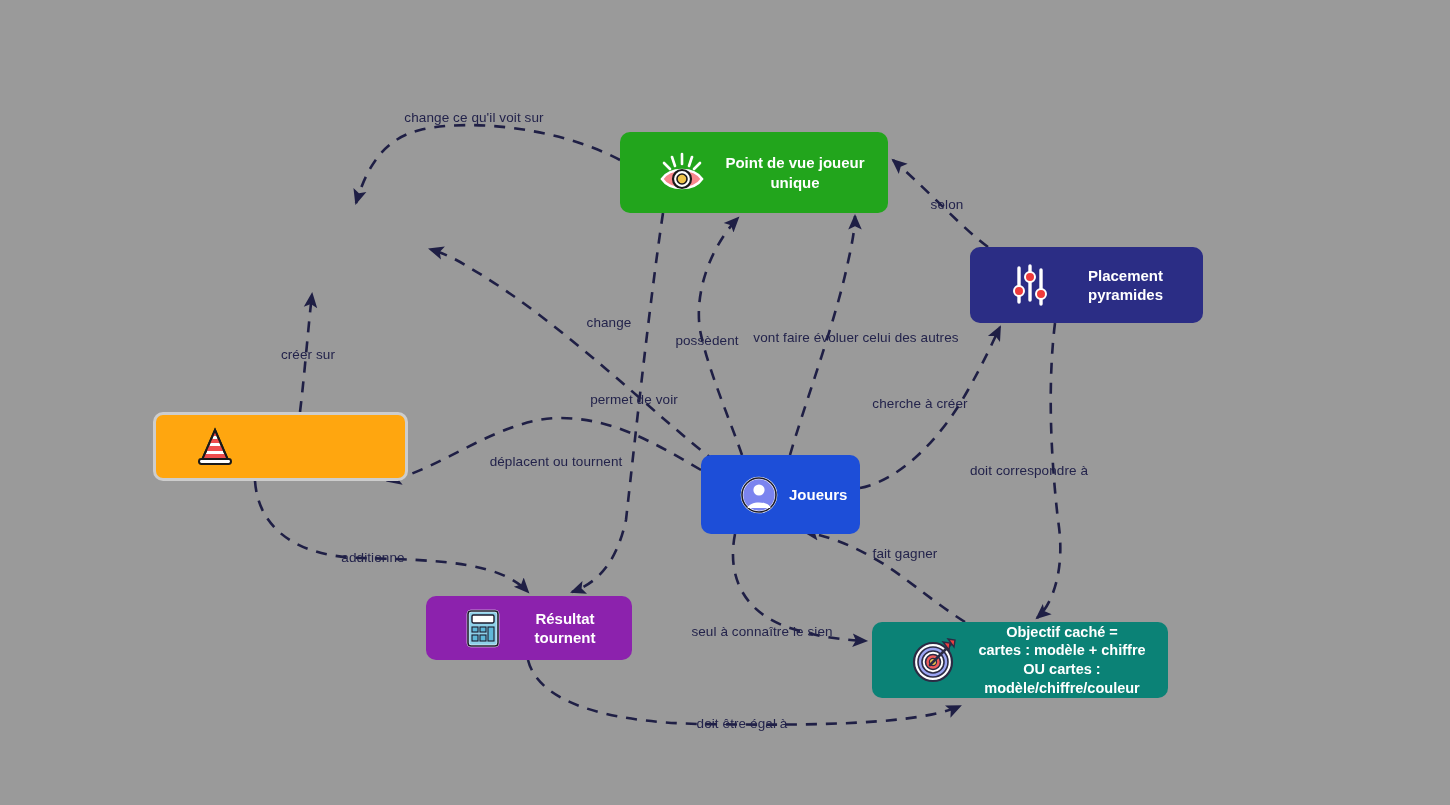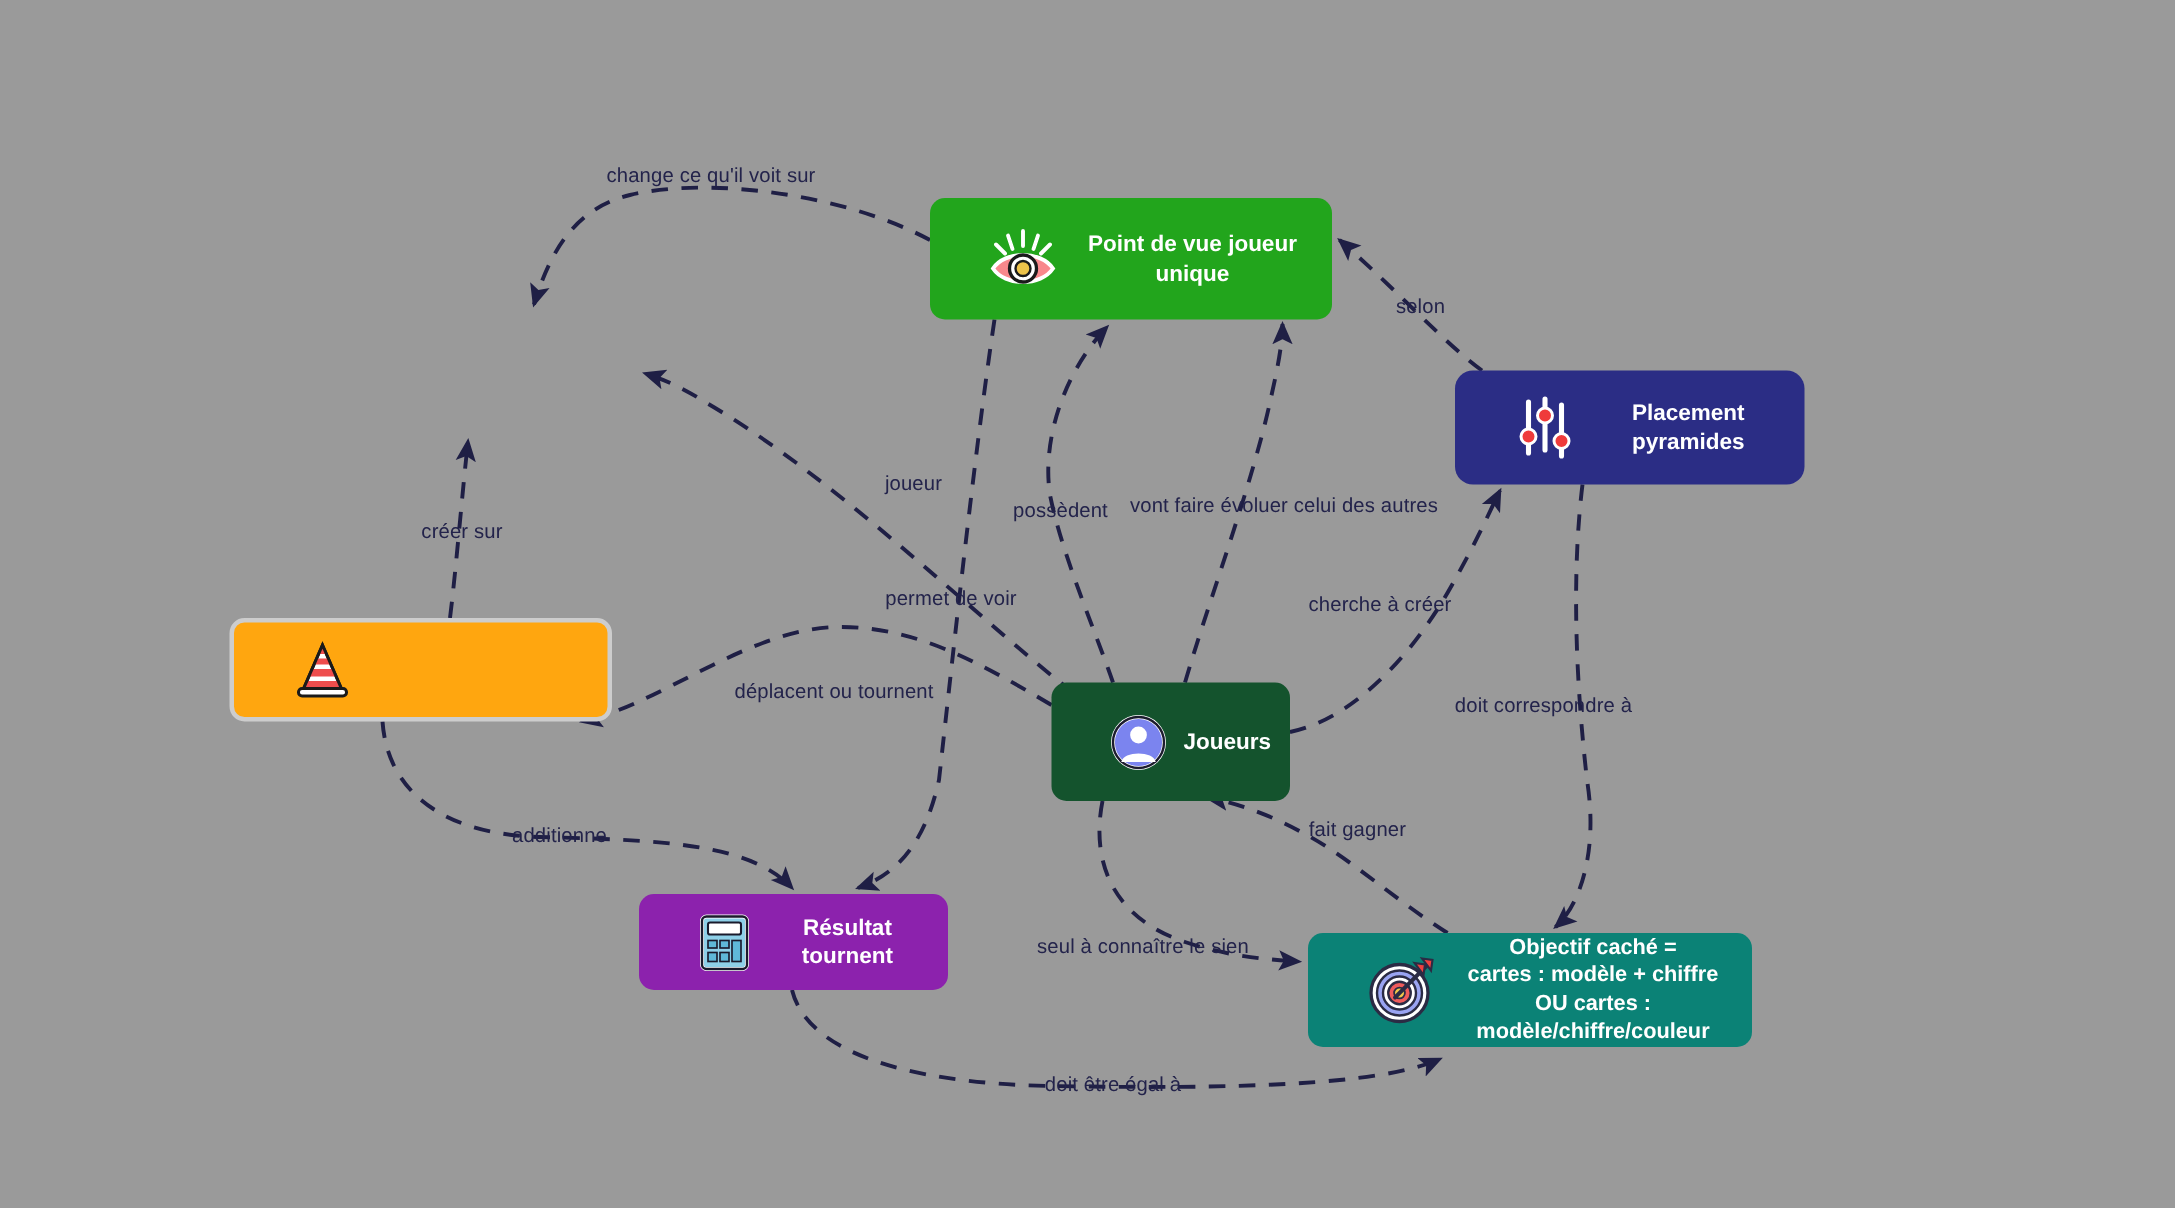--- a/index.html
+++ b/index.html
@@ -52,30 +52,30 @@
   #node-plateau {
     left: 255px; top: 210px; width: 167px; height: 78px;
     background: #1b8fd4; color: #ffffff;
   }
   #node-pointdevue {
     left: 620px; top: 132px; width: 268px; height: 81px;
     background: #22a51c; color: #ffffff;
   }
   #node-placement {
     left: 970px; top: 247px; width: 233px; height: 76px;
-    background: #2b2d85; color: #ffffff; border-radius: 12px;
+    background: #2b2d85; color: #ffffff;
   }
   #node-pyramides {
     left: 153px; top: 412px; width: 255px; height: 69px;
     background: #ffa60f; color: #1c1c1c;
     border: 3px solid #cdcdcd;
   }
   #node-joueurs {
     left: 701px; top: 455px; width: 159px; height: 79px;
-    background: #14532d; color: #ffffff;
+    background: #1d4ed8; color: #ffffff;
   }
   #node-resultat {
     left: 426px; top: 596px; width: 206px; height: 64px;
     background: #8c22ad; color: #ffffff;
   }
   #node-objectif {
     left: 872px; top: 622px; width: 296px; height: 76px;
     background: #0b8276; color: #ffffff;
   }
   #node-objectif .lbl { font-size: 14.5px; }
@@ -228,21 +228,21 @@
       </svg>
     </span>
     <span class="lbl">Objectif caché =
 cartes : modèle + chiffre
 OU cartes : modèle/chiffre/couleur</span>
   </div>
 
   <span class="edge-label" style="left:474px; top:117px;">change ce qu'il voit sur</span>
   <span class="edge-label" style="left:947px; top:204px;">selon</span>
   <span class="edge-label" style="left:308px; top:354px;">créer sur</span>
-  <span class="edge-label" style="left:609px; top:322px;">joueur</span>
+  <span class="edge-label" style="left:609px; top:322px;">change</span>
   <span class="edge-label" style="left:707px; top:340px;">possèdent</span>
   <span class="edge-label" style="left:856px; top:337px;">vont faire évoluer celui des autres</span>
   <span class="edge-label" style="left:634px; top:399px;">permet de voir</span>
   <span class="edge-label" style="left:920px; top:403px;">cherche à créer</span>
   <span class="edge-label" style="left:556px; top:461px;">déplacent ou tournent</span>
   <span class="edge-label" style="left:1029px; top:470px;">doit correspondre à</span>
   <span class="edge-label" style="left:373px; top:557px;">additionne</span>
   <span class="edge-label" style="left:905px; top:553px;">fait gagner</span>
   <span class="edge-label" style="left:762px; top:631px;">seul à connaître le sien</span>
   <span class="edge-label" style="left:742px; top:723px;">doit être égal à</span>

